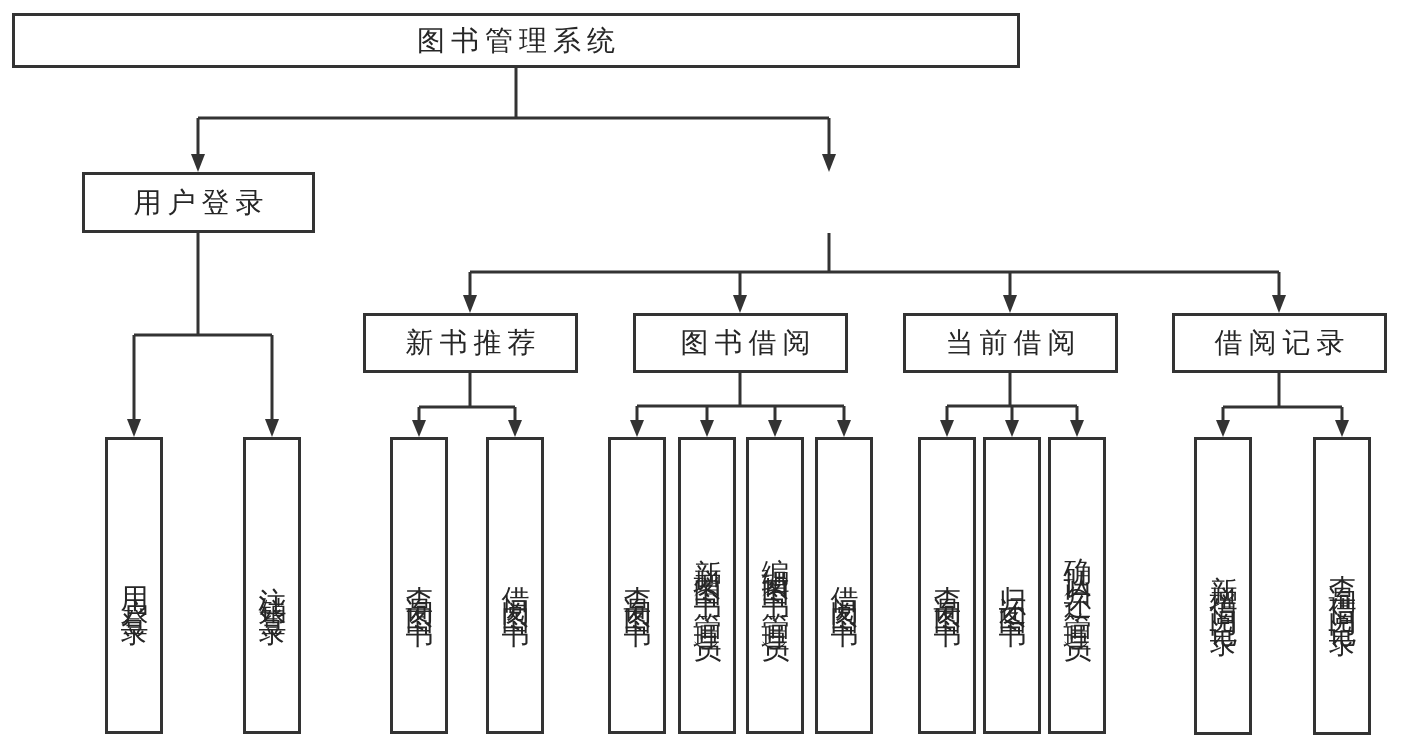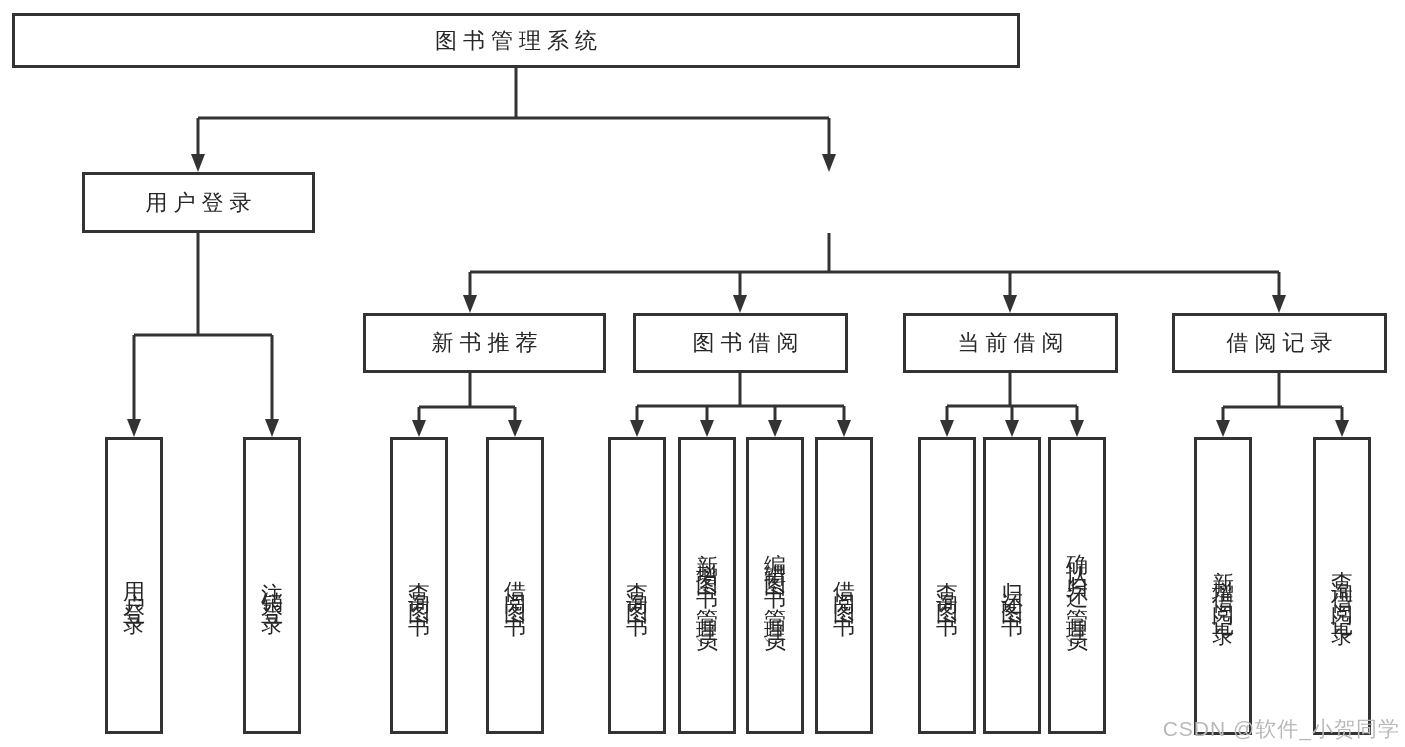--- a/index.html
+++ b/index.html
@@ -18,21 +18,21 @@
   }
   .node {
     position: absolute;
     box-sizing: border-box;
     border: 3px solid #333333;
     background: #ffffff;
     display: flex;
     align-items: center;
     justify-content: center;
     color: #262626;
-    font-size: 22px;
+    font-size: 28px;
   }
   .node.h {
     letter-spacing: 6px;
     padding-left: 6px; 
     white-space: nowrap;
   }
   .node.v {
     writing-mode: vertical-rl;
     text-orientation: mixed;
     letter-spacing: 11px;
@@ -122,21 +122,21 @@
   </svg>
 
   <div class="node h" style="left:12px; top:13px; width:1008px; height:55px;">
     <span>图书管理系统</span>
   </div>
 
   <div class="node h" style="left:82px; top:172px; width:233px; height:61px;">
     <span>用户登录</span>
   </div>
 
-  <div class="node h" style="left:363px; top:313px; width:243px; height:60px;">
+  <div class="node h" style="left:363px; top:313px; width:215px; height:60px;">
     <span>新书推荐</span>
   </div>
   <div class="node h" style="left:633px; top:313px; width:215px; height:60px;padding-left:16px;">
     <span>图书借阅</span>
   </div>
   <div class="node h" style="left:903px; top:313px; width:215px; height:60px;">
     <span>当前借阅</span>
   </div>
   <div class="node h" style="left:1172px; top:313px; width:215px; height:60px;">
     <span>借阅记录</span>
@@ -179,15 +179,14 @@
     <span>确认归还（管理员）</span>
   </div>
 
   <div class="node v" style="left:1194px; top:437px; width:58px; height:298px;">
     <span>新增借阅记录</span>
   </div>
   <div class="node v" style="left:1313px; top:437px; width:58px; height:298px;">
     <span>查询借阅记录</span>
   </div>
 
-  <div id="watermark">CSDN @软件_小贺同学</div>
 
 </div>
 
 </body></html>

